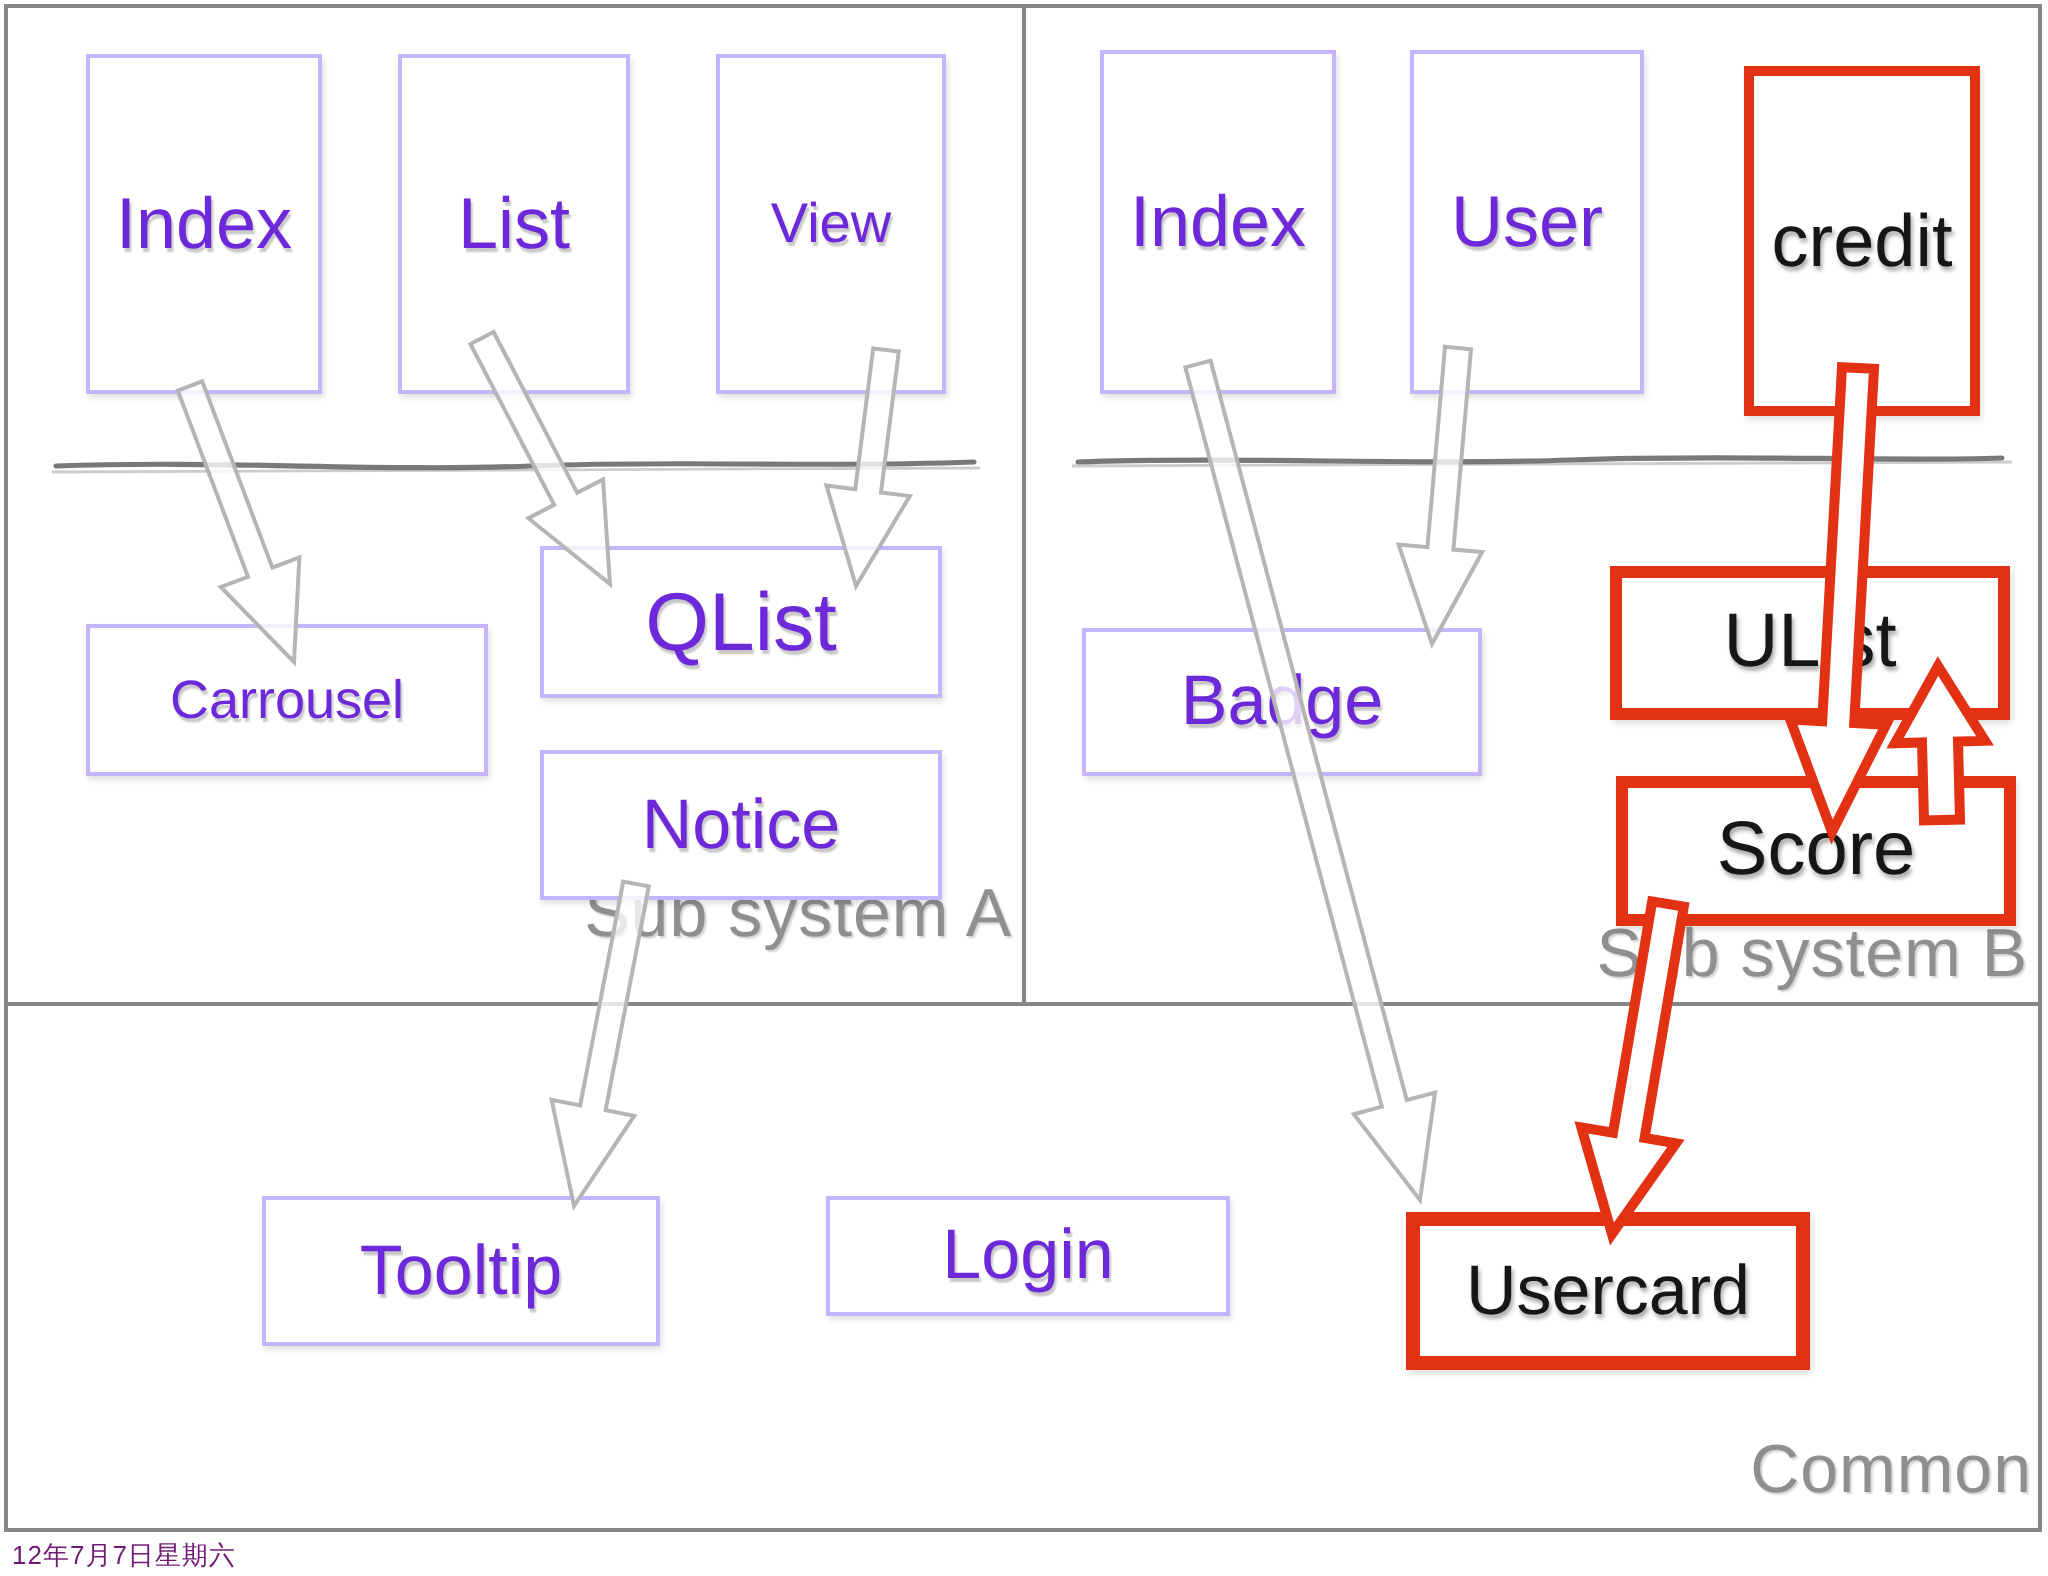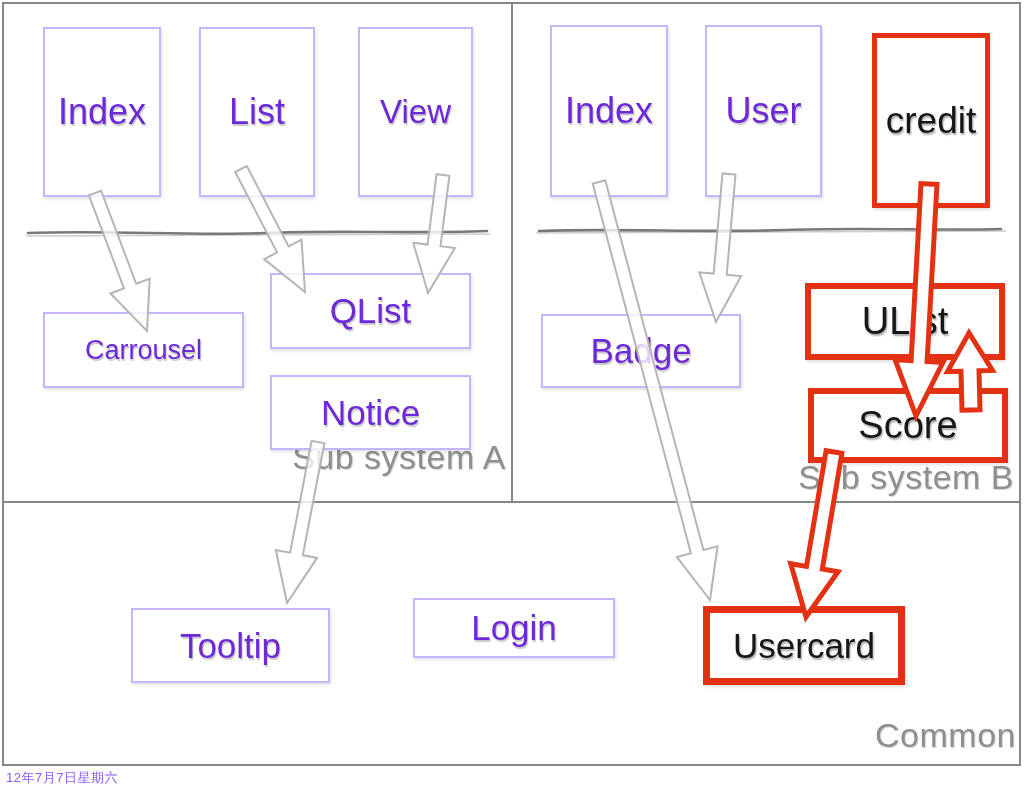--- a/index.html
+++ b/index.html
@@ -63,21 +63,21 @@
     width: 1024px; height: 788px;
     pointer-events: none;
   }
   #squiggle-layer  { z-index: 2; }
   #gray-arrow-layer { z-index: 4; }
   #red-arrow-layer  { z-index: 6; }
   #date-label {
     position: absolute;
     left: 6px; top: 769px;
     font-size: 13px;
-    color: #8b5cf6;
+    color: #701a75;
     z-index: 2;
     letter-spacing: 0.5px;
   }
 </style>
 </head>
 <body>
 
 <div id="diagram">
 
   <div class="panel" id="panel-subsystem-a"></div>
@@ -109,51 +109,51 @@
       <polygon points="826.1,450.7 806.5,566.4 790.7,563.7 806.0,617.0 838.0,571.7 822.3,569.0 841.9,453.3" fill="#ffffff" stroke="#e23113" stroke-width="5" stroke-linejoin="miter"></polygon>
     </svg>
 
   <div id="date-label">12年7月7日星期六</div>
 <div class="box gray" style="left: 43px; top: 27px; width: 118px; height: 170px; font-size: 36px;">
       <span>Index</span>
     </div>
     <div class="box gray" style="left: 199px; top: 27px; width: 116px; height: 170px; font-size: 36px;">
       <span>List</span>
     </div>
-    <div class="box gray" style="left: 358px; top: 27px; width: 115px; height: 170px; font-size: 33px;">
+    <div class="box gray" style="left: 358px; top: 27px; width: 115px; height: 170px; font-size: 28px;">
       <span>View</span>
     </div>
     <div class="box gray" style="left: 550px; top: 25px; width: 118px; height: 172px; font-size: 36px;">
       <span>Index</span>
     </div>
     <div class="box gray" style="left: 705px; top: 25px; width: 117px; height: 172px; font-size: 36px;">
       <span>User</span>
     </div>
     <div class="box red" style="left: 872px; top: 33px; width: 118px; height: 175px; font-size: 37px; border: 5px solid rgb(226, 49, 19);">
       <span>credit</span>
     </div>
-    <div class="box gray" style="left: 270px; top: 273px; width: 201px; height: 76px; font-size: 35px;">
+    <div class="box gray" style="left: 270px; top: 273px; width: 201px; height: 76px; font-size: 41px;">
       <span>QList</span>
     </div>
     <div class="box gray" style="left: 43px; top: 312px; width: 201px; height: 76px; font-size: 27px;">
       <span>Carrousel</span>
     </div>
     <div class="box gray" style="left: 270px; top: 375px; width: 201px; height: 75px; font-size: 35px;">
       <span>Notice</span>
     </div>
     <div class="box gray" style="left: 541px; top: 314px; width: 200px; height: 74px; font-size: 35px;">
       <span>Badge</span>
     </div>
     <div class="box red" style="left: 805px; top: 283px; width: 200px; height: 77px; font-size: 38px; border: 6px solid rgb(226, 49, 19);">
       <span>UList</span>
     </div>
     <div class="box red" style="left: 808px; top: 388px; width: 200px; height: 75px; font-size: 38px; border: 6px solid rgb(226, 49, 19);">
       <span>Score</span>
     </div>
-    <div class="box gray" style="left: 131px; top: 598px; width: 199px; height: 75px; font-size: 35px; margin-top: 10px;">
+    <div class="box gray" style="left: 131px; top: 598px; width: 199px; height: 75px; font-size: 35px;">
       <span>Tooltip</span>
     </div>
     <div class="box gray" style="left: 413px; top: 598px; width: 202px; height: 60px; font-size: 35px;">
       <span>Login</span>
     </div>
     <div class="box red" style="left: 703px; top: 606px; width: 202px; height: 79px; font-size: 35px; border: 7px solid rgb(226, 49, 19);">
       <span>Usercard</span>
     </div>
   </div>
 

